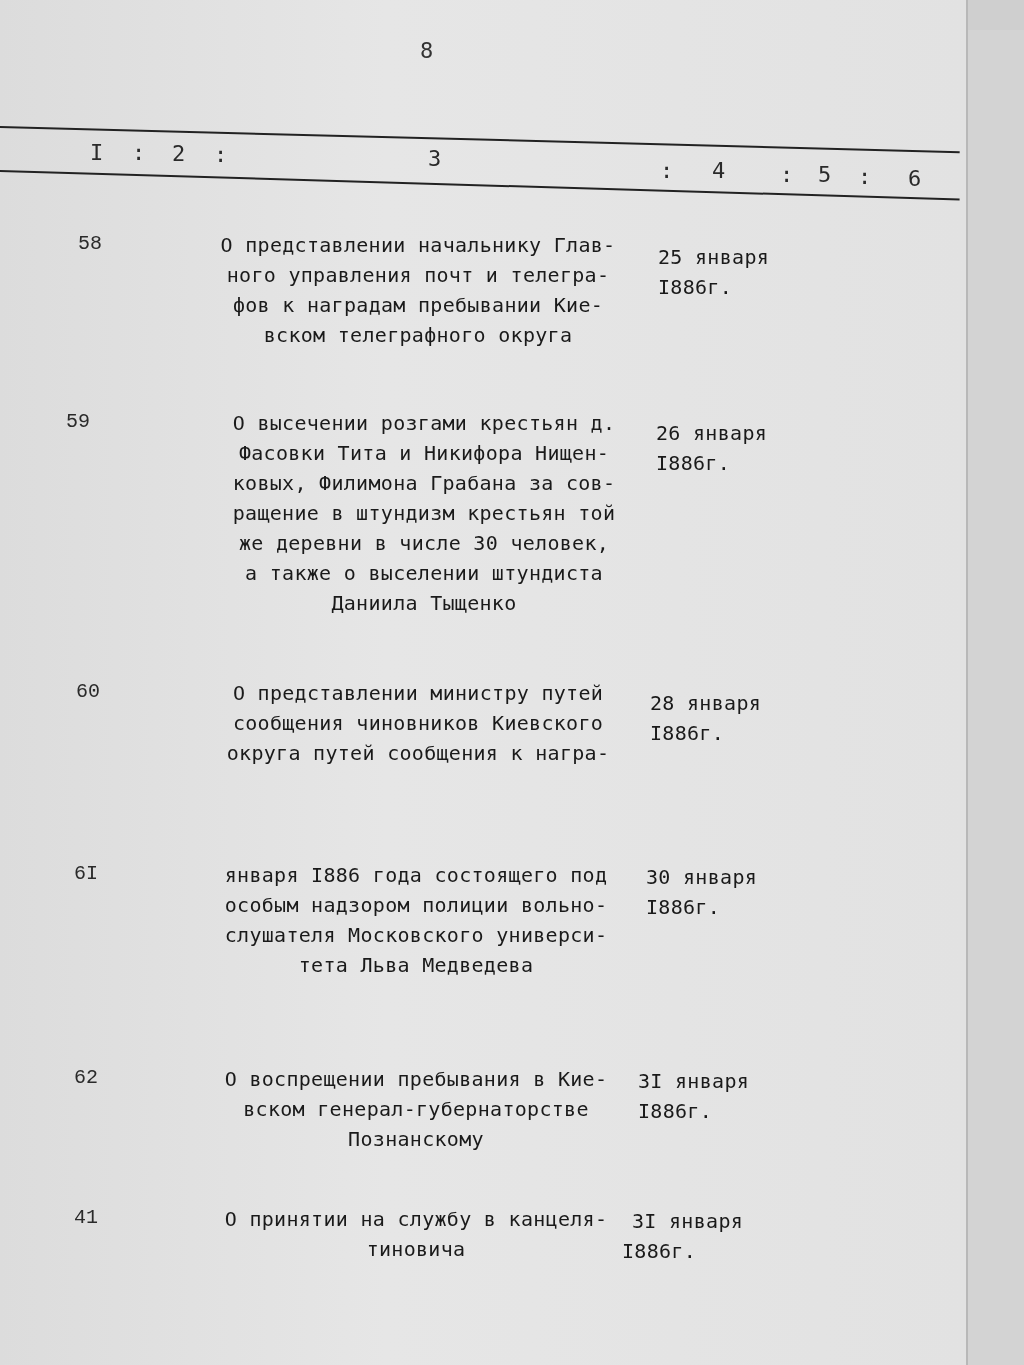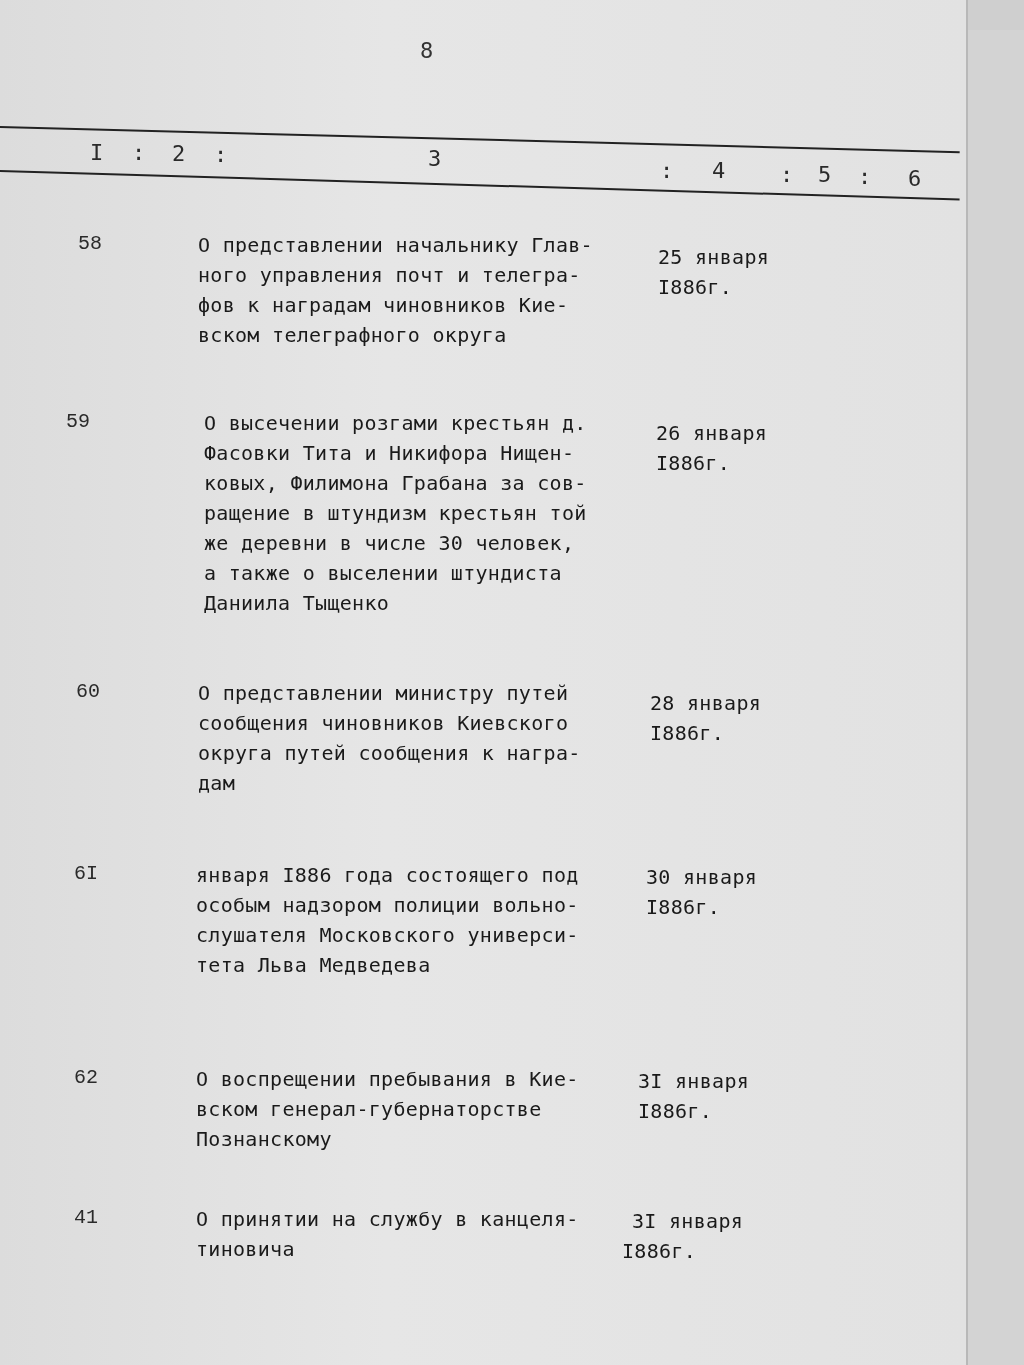--- a/index.html
+++ b/index.html
@@ -32,21 +32,21 @@
     }
     .entry { position: absolute; left: 0; width: 966px; }
     .num {
       position: absolute; left: 78px; font-size: 20px; color: #2a2a2a;
       font-family: "Liberation Mono", monospace;
     }
     .desc {
       position: absolute; left: 198px; width: 440px;
       font-size: 20px; line-height: 30px; letter-spacing: 0.3px;
     }
-    .desc div { white-space: nowrap; }
+    .desc div { white-space: nowrap; text-align: center; }
     .date {
       position: absolute; left: 650px; width: 150px;
       font-size: 20px; line-height: 30px; letter-spacing: 0.3px;
     }
     .date div { white-space: nowrap; }
   </style>
 </head>
 <body>
 
 <div class="backpage"></div>
@@ -68,21 +68,21 @@
     <span class="colhdr" style="left:818px;top:162px">5</span>
     <span class="colhdr" style="left:858px;top:164px">:</span>
     <span class="colhdr" style="left:908px;top:166px">6</span>
   </div>
 
   <div class="entry" style="top:230px">
     <div class="num" style="top:2px">58</div>
     <div class="desc">
       <div>О представлении начальнику Глав-</div>
       <div>ного управления почт и телегра-</div>
-      <div>фов к наградам чиновников Кие-</div>
+      <div>фов к наградам пребывании Кие-</div>
       <div>вском телеграфного округа</div>
     </div>
     <div class="date" style="left:658px;top:12px">
       <div>25 января</div>
       <div>I886г.</div>
     </div>
   </div>
 
   <div class="entry" style="top:408px">
     <div class="num" style="left:66px;top:2px">59</div>
@@ -100,21 +100,20 @@
       <div>I886г.</div>
     </div>
   </div>
 
   <div class="entry" style="top:678px">
     <div class="num" style="left:76px;top:2px">60</div>
     <div class="desc" style="left:198px">
       <div>О представлении министру путей</div>
       <div>сообщения чиновников Киевского</div>
       <div>округа путей сообщения к награ-</div>
-      <div>дам</div>
     </div>
     <div class="date" style="left:650px;top:10px">
       <div>28 января</div>
       <div>I886г.</div>
     </div>
   </div>
 
   <div class="entry" style="top:860px">
     <div class="num" style="left:74px;top:2px">6I</div>
     <div class="desc" style="left:196px">

